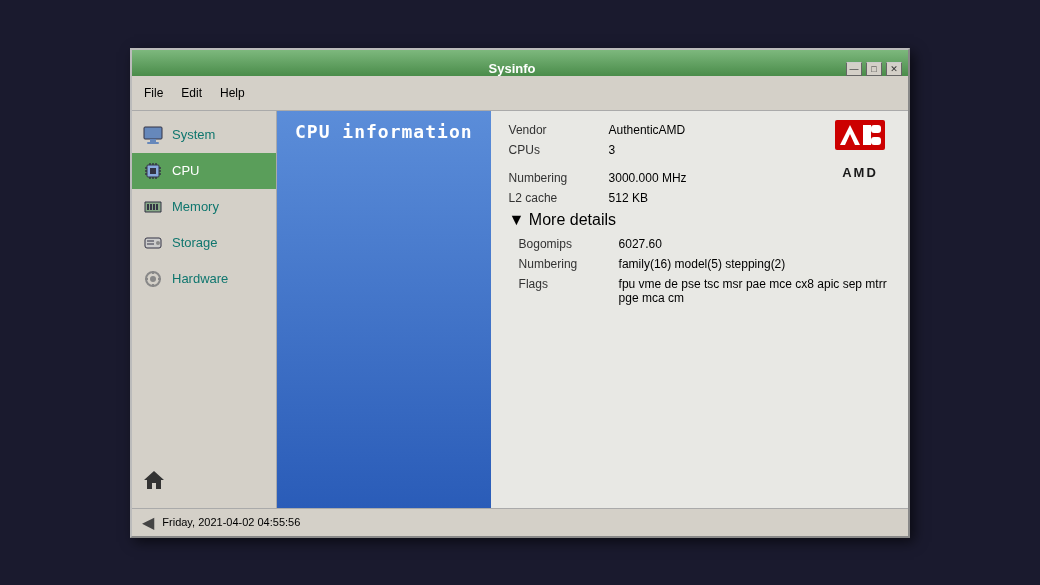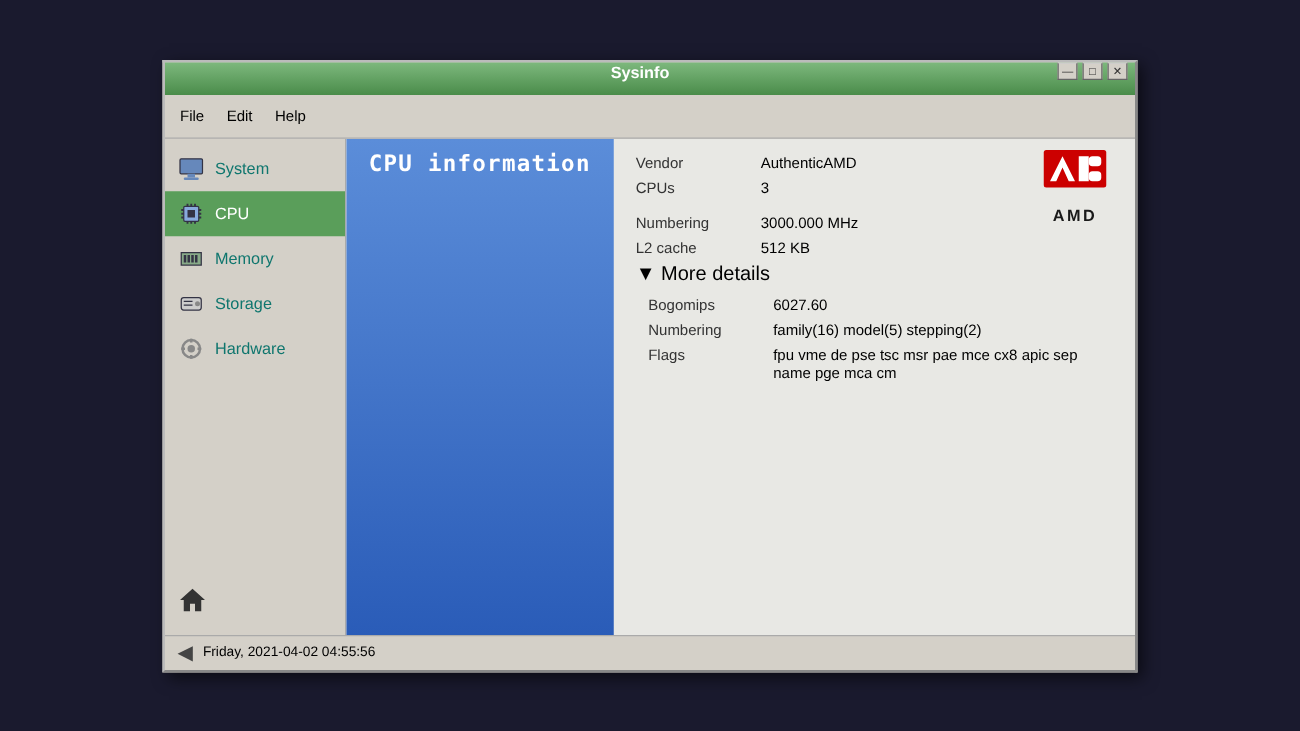--- a/index.html
+++ b/index.html
@@ -20,21 +20,21 @@
       border-top: 2px solid #bbb;
       border-left: 2px solid #bbb;
       display: flex;
       flex-direction: column;
       box-shadow: 4px 4px 12px rgba(0,0,0,0.6);
     }
     .title-bar {
       background: linear-gradient(to bottom, #7db87d, #4a8c4a);
       height: 26px;
       display: flex;
-      align-items: flex-start;
+      align-items: flex-end;
       justify-content: space-between;
       padding: 0 6px;
     }
     .title-bar-text {
       color: white;
       font-size: 13px;
       font-weight: bold;
       flex: 1;
       text-align: center;
     }
@@ -359,21 +359,21 @@
           <div class="info-row">
             <span class="info-label">Bogomips</span>
             <span class="info-value">6027.60</span>
           </div>
           <div class="info-row">
             <span class="info-label">Numbering</span>
             <span class="info-value">family(16) model(5) stepping(2)</span>
           </div>
           <div class="info-row">
             <span class="info-label">Flags</span>
-            <span class="info-value">fpu vme de pse tsc msr pae mce cx8 apic sep name pge mca cm</span>
+            <span class="info-value">fpu vme de pse tsc msr pae mce cx8 apic sep mtrr pge mca cm</span>
           </div>
         </div>
 
       </div>
     </div>
   </div>
 
   <div class="status-bar">
     <span class="back-btn">◀</span>
     <span>Friday, 2021-04-02 04:55:56</span>

